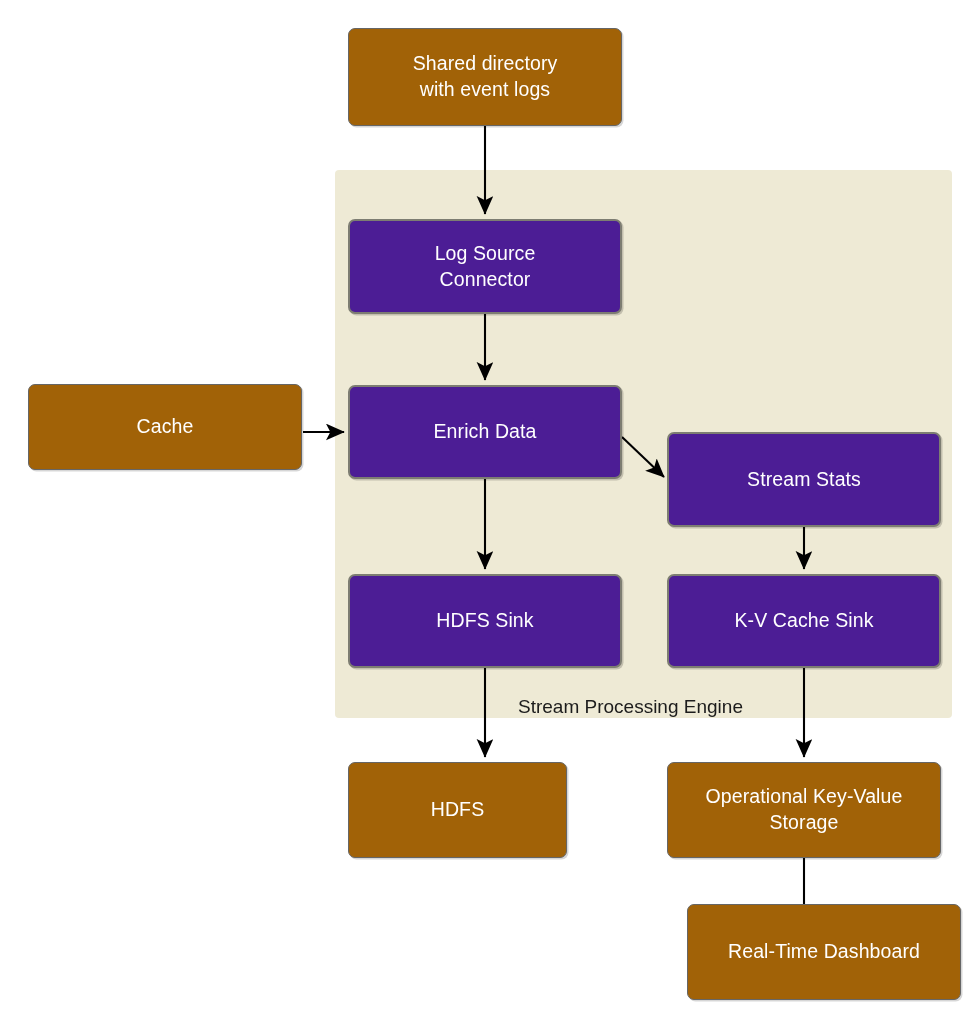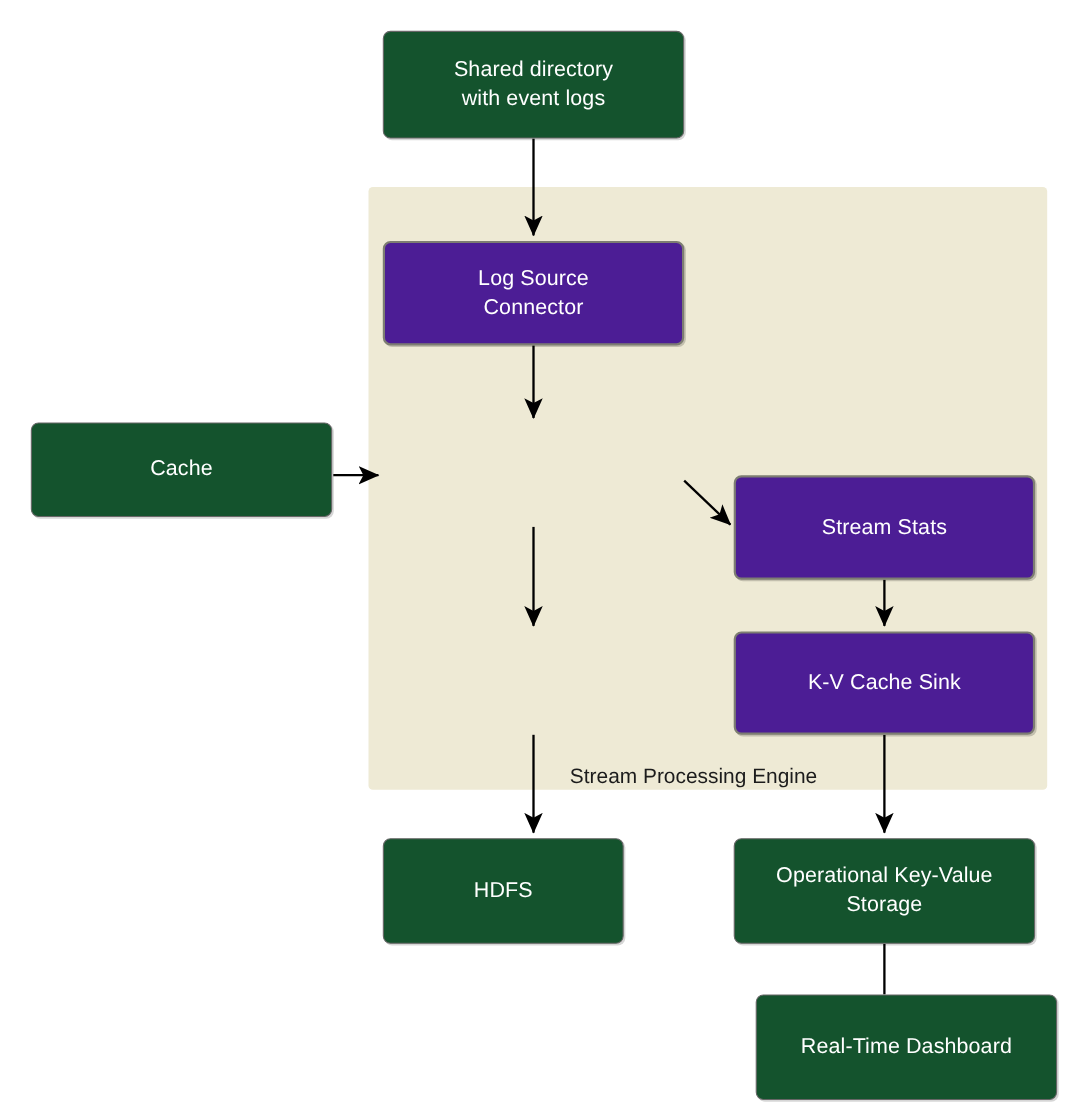--- a/index.html
+++ b/index.html
@@ -29,21 +29,21 @@
     align-items: center;
     justify-content: center;
     text-align: center;
     border-radius: 7px;
     font-size: 19.5px;
     line-height: 1.32;
     color: #ffffff;
     letter-spacing: 0.1px;
   }
   .node-external {
-    background: #14532d;
+    background: #a16207;
     border: 1px solid #666666;
     box-shadow: 1.5px 1.5px 0 rgba(0,0,0,0.16);
   }
   .node-internal {
     background: #4c1d95;
     border: 2px solid #7d7d72;
     box-shadow: 1.5px 1.5px 0 rgba(0,0,0,0.18);
   }
   .node-label {
     display: block;
@@ -109,25 +109,31 @@
 
   <div class="node node-internal" style="left:348px; top:219px; width:274px; height:95px;">
     <span class="node-label">Log Source
 Connector</span>
   </div>
 
   <div class="node node-external" style="left:28px; top:384px; width:274px; height:86px;">
     <span class="node-label">Cache</span>
   </div>
 
+  <div class="node node-internal" style="left:348px; top:385px; width:274px; height:94px;">
+    <span class="node-label">Enrich Data</span>
+  </div>
 
   <div class="node node-internal" style="left:667px; top:432px; width:274px; height:95px;">
     <span class="node-label">Stream Stats</span>
   </div>
 
+  <div class="node node-internal" style="left:348px; top:574px; width:274px; height:94px;">
+    <span class="node-label">HDFS Sink</span>
+  </div>
 
   <div class="node node-internal" style="left:667px; top:574px; width:274px; height:94px;">
     <span class="node-label">K-V Cache Sink</span>
   </div>
 
   <div class="group-caption" style="left:518px; top:683px;">Stream Processing Engine</div>
 
   <div class="node node-external" style="left:348px; top:762px; width:219px; height:96px;">
     <span class="node-label">HDFS</span>
   </div>

